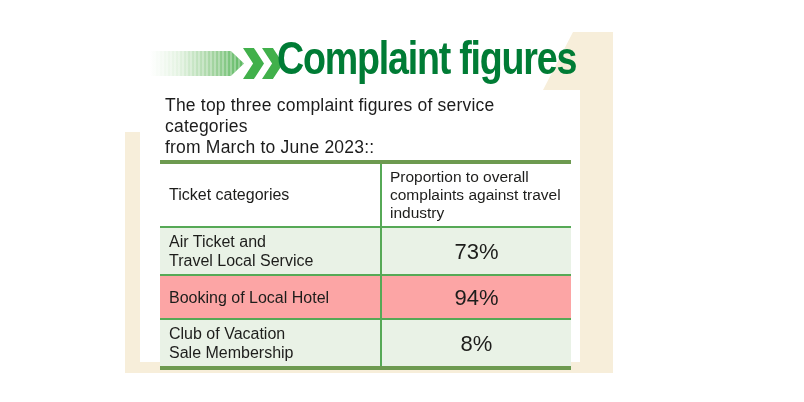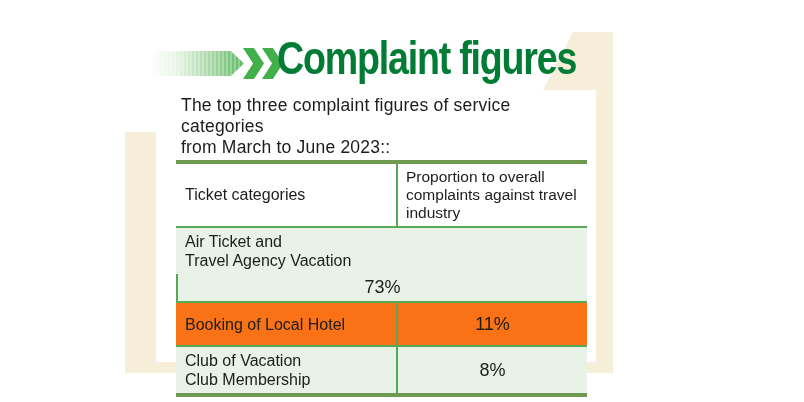--- a/index.html
+++ b/index.html
@@ -9,21 +9,21 @@
     font-family:"Liberation Sans","DejaVu Sans",sans-serif;
   }
   
   .beige-shape{
     position:absolute;left:125px;top:32px;width:488px;height:341px;
     background:#f7eeda;
     clip-path:polygon(418px 58px,448px 0px,488px 0px,488px 341px,0px 341px,0px 100px,418px 100px);
   }
   
   .white-card{
-    position:absolute;left:156px;top:90px;width:440px;height:272px;
+    position:absolute;left:140px;top:90px;width:440px;height:272px;
     background:#ffffff;
   }
   
   .arrow-band{
     position:absolute;left:150px;top:51px;width:94px;height:25px;
     background:
       repeating-linear-gradient(90deg, rgba(255,255,255,.28) 0 2px, rgba(255,255,255,0) 2px 4px),
       linear-gradient(to right,#ffffff 0%,#e4f3e2 30%,#9ed29b 70%,#59b85f 100%);
     clip-path:polygon(0 0,86% 0,100% 50%,86% 100%,0 100%);
   }
@@ -49,25 +49,25 @@
     position:absolute;left:20px;top:70px;width:411px;
     border-top:4px solid #6d9a50;border-bottom:4px solid #6d9a50;
     color:#1d1d1b;
   }
   .trow{display:flex;align-items:stretch;}
   .trow .c-left{width:220px;box-sizing:border-box;padding:4px 10px 4px 9px;display:flex;flex-direction:column;justify-content:center;}
   .trow .c-right{flex:1;border-left:2px solid #56a956;box-sizing:border-box;display:flex;flex-direction:column;justify-content:center;padding:4px 8px;}
   .trow.header{min-height:58px;background:#ffffff;font-size:16px;}
   .trow.header .c-right{font-size:15.5px;line-height:18px;justify-content:center;}
   .trow.r{font-size:16px;line-height:19px;}
-  .trow.r .c-right{align-items:center;font-size:18px;}
+  .trow.r .c-right{align-items:center;font-size:22px;}
   .row-sep{height:2px;background:#56a956;}
   .bg-green{background:#e9f2e6;}
-  .bg-white{background:#f97316;}
-  .r1{min-height:42px;flex-direction:column;} .r2{min-height:42px;} .r3{min-height:40px;}
+  .bg-white{background:#fca5a5;}
+  .r1{min-height:42px;} .r2{min-height:42px;} .r3{min-height:40px;}
   .cat-line{display:block;}
 </style>
 </head>
 <body>
 
 <div class="beige-shape"></div>
 
 <div class="arrow-band"></div>
 <div class="chevron c1"></div>
 <div class="chevron c2"></div>
@@ -86,38 +86,38 @@
     <div class="trow header">
       <div class="c-left">Ticket categories</div>
       <div class="c-right">Proportion to overall complaints against travel industry</div>
     </div>
 
     <div class="row-sep"></div>
 
     <div class="trow r r1 bg-green">
       <div class="c-left">
         <span class="cat-line">Air Ticket and</span>
-        <span class="cat-line">Travel Agency Vacation</span>
+        <span class="cat-line">Travel Local Service</span>
       </div>
       <div class="c-right">73%</div>
     </div>
 
     <div class="row-sep"></div>
 
     <div class="trow r r2 bg-white">
       <div class="c-left">
         <span class="cat-line">Booking of Local Hotel</span>
       </div>
-      <div class="c-right">11%</div>
+      <div class="c-right">94%</div>
     </div>
 
     <div class="row-sep"></div>
 
     <div class="trow r r3 bg-green">
       <div class="c-left">
         <span class="cat-line">Club of Vacation</span>
-        <span class="cat-line">Club Membership</span>
+        <span class="cat-line">Sale Membership</span>
       </div>
       <div class="c-right">8%</div>
     </div>
 
   </div>
 </div>
 
 </body></html>

